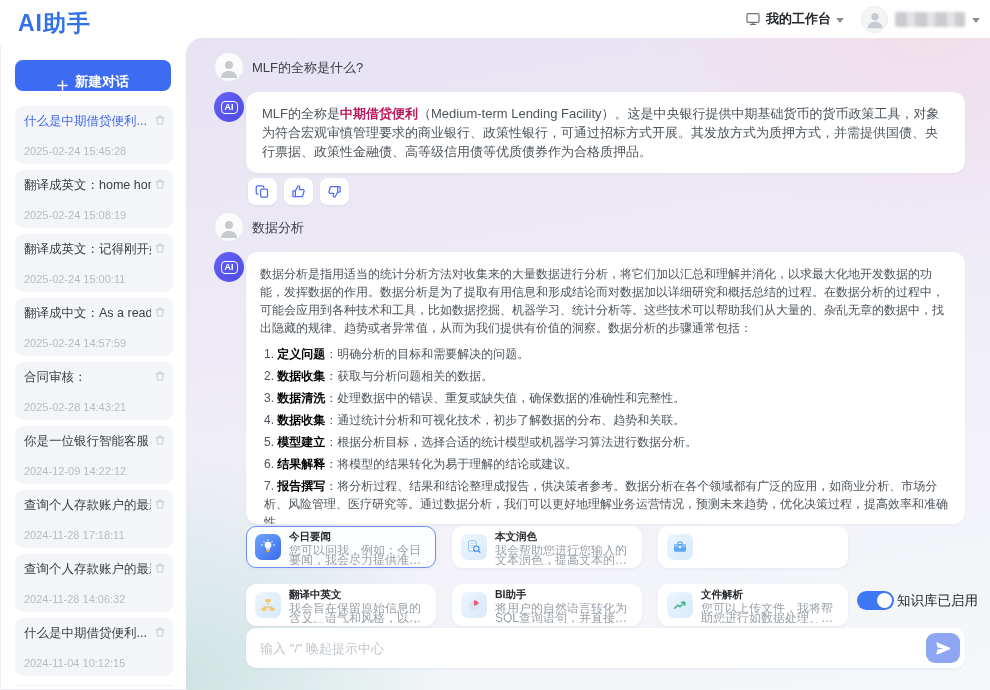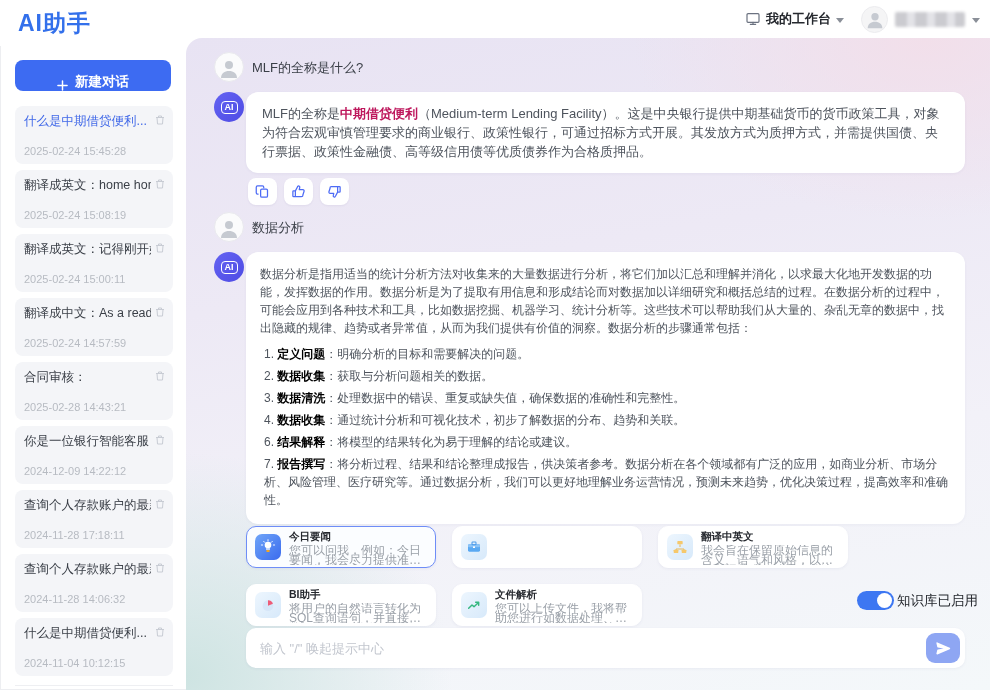--- a/index.html
+++ b/index.html
@@ -223,38 +223,53 @@
     <div class="ai-avatar" style="top:214px">
         <span class="ai-badge">AI</span>
       </div>
     <div class="bubble bubble-2">
       <div>数据分析是指用适当的统计分析方法对收集来的大量数据进行分析，将它们加以汇总和理解并消化，以求最大化地开发数据的功能，发挥数据的作用。数据分析是为了提取有用信息和形成结论而对数据加以详细研究和概括总结的过程。在数据分析的过程中，可能会应用到各种技术和工具，比如数据挖掘、机器学习、统计分析等。这些技术可以帮助我们从大量的、杂乱无章的数据中，找出隐藏的规律、趋势或者异常值，从而为我们提供有价值的洞察。数据分析的步骤通常包括：</div>
       <ol class="steps">
         <li><span>1.</span> <b>定义问题</b><span>：明确分析的目标和需要解决的问题。</span></li>
         <li><span>2.</span> <b>数据收集</b><span>：获取与分析问题相关的数据。</span></li>
         <li><span>3.</span> <b>数据清洗</b><span>：处理数据中的错误、重复或缺失值，确保数据的准确性和完整性。</span></li>
         <li><span>4.</span> <b>数据收集</b><span>：通过统计分析和可视化技术，初步了解数据的分布、趋势和关联。</span></li>
+        <li><span>5.</span> <b>模型建立</b><span>：根据分析目标，选择合适的统计模型或机器学习算法进行数据分析。</span></li>
         <li><span>6.</span> <b>结果解释</b><span>：将模型的结果转化为易于理解的结论或建议。</span></li>
         <li><span>7.</span> <b>报告撰写</b><span>：将分析过程、结果和结论整理成报告，供决策者参考。数据分析在各个领域都有广泛的应用，如商业分析、市场分析、风险管理、医疗研究等。通过数据分析，我们可以更好地理解业务运营情况，预测未来趋势，优化决策过程，提高效率和准确性。</span></li>
       </ol>
     </div>
 
     <div class="skills">
       <div class="card active">
         <div class="c-icon blue">
           <svg width="16" height="16" viewBox="0 0 24 24">
               <circle cx="12" cy="9" r="5" fill="#fff"></circle>
               <path d="M9 14h6v2H9z" fill="#E8F1FE"></path>
               <rect x="9.5" y="16.5" width="5" height="3" rx="1" fill="#F5A623"></rect>
               <path d="M12 1v2M4 9H2M22 9h-2M5.5 3.5L7 5M18.5 3.5L17 5" stroke="#fff" stroke-width="1.4" stroke-linecap="round"></path>
             </svg>
         </div>
         <div class="c-body">
           <div class="c-title">今日要闻</div>
           <div class="c-desc">您可以问我，例如：今日要闻，我会尽力提供准确和可靠的答案。</div>
+        </div>
+      </div>
+      <div class="card">
+        <div class="c-icon">
+          <svg width="16" height="16" viewBox="0 0 24 24">
+              <rect x="4" y="3" width="11" height="15" rx="1.5" fill="#fff" stroke="#7FB3F0" stroke-width="1.4"></rect>
+              <path d="M7 7h5M7 10h5M7 13h3" stroke="#9EC6F4" stroke-width="1.4" stroke-linecap="round"></path>
+              <circle cx="15.5" cy="14.5" r="4" fill="rgba(255,255,255,.55)" stroke="#3D8AE8" stroke-width="1.6"></circle>
+              <path d="M18.5 17.5l2.5 2.5" stroke="#3D8AE8" stroke-width="1.8" stroke-linecap="round"></path>
+            </svg>
+        </div>
+        <div class="c-body">
+          <div class="c-title">本文润色</div>
+          <div class="c-desc">我会帮助您进行您输入的文本润色，提高文本的流畅度和表达效果。</div>
         </div>
       </div>
       <div class="card">
         <div class="c-icon">
           <svg width="16" height="16" viewBox="0 0 24 24">
               <rect x="3" y="8" width="18" height="11" rx="2" fill="#5AA9F2"></rect>
               <rect x="3" y="8" width="18" height="4.5" rx="2" fill="#8CC4F7"></rect>
               <rect x="9" y="4.5" width="6" height="4" rx="1" fill="none" stroke="#4D9BE8" stroke-width="1.6"></rect>
               <rect x="10.5" y="11" width="3" height="2.4" rx="0.8" fill="#fff"></rect>
             </svg>

